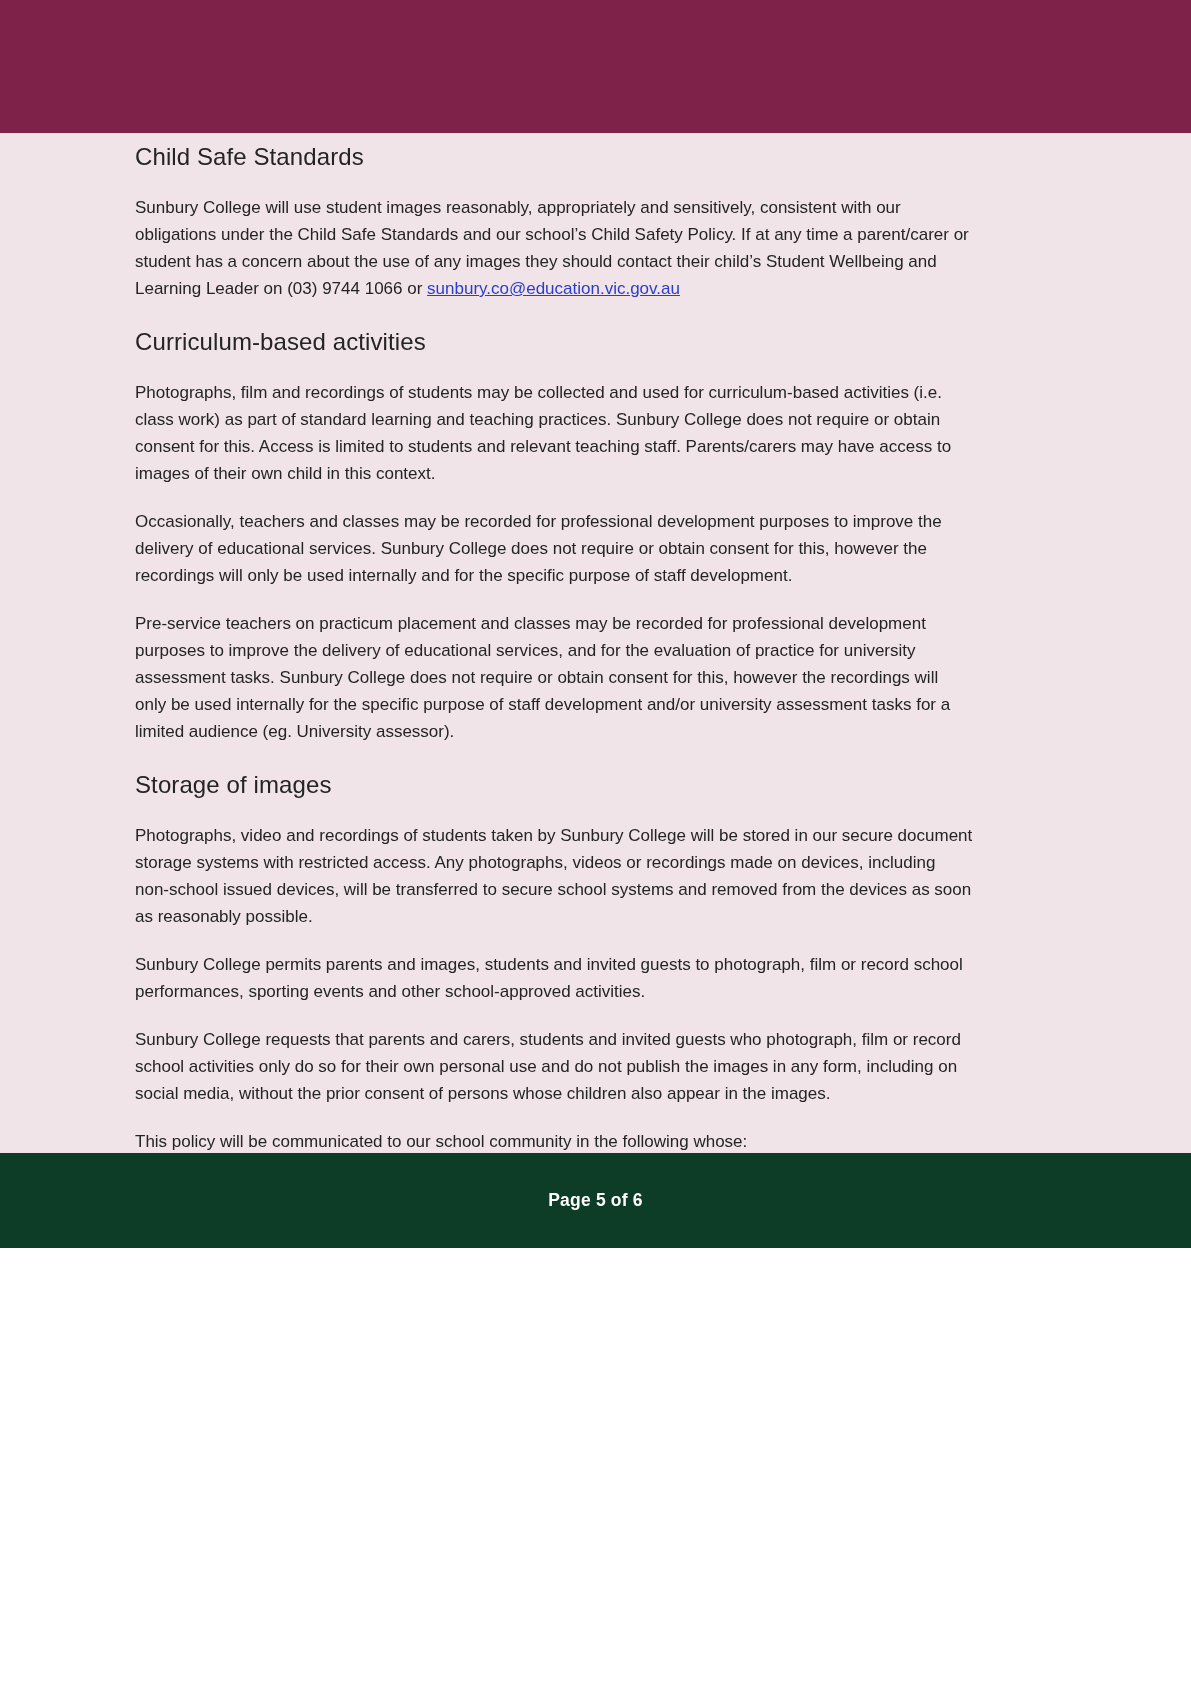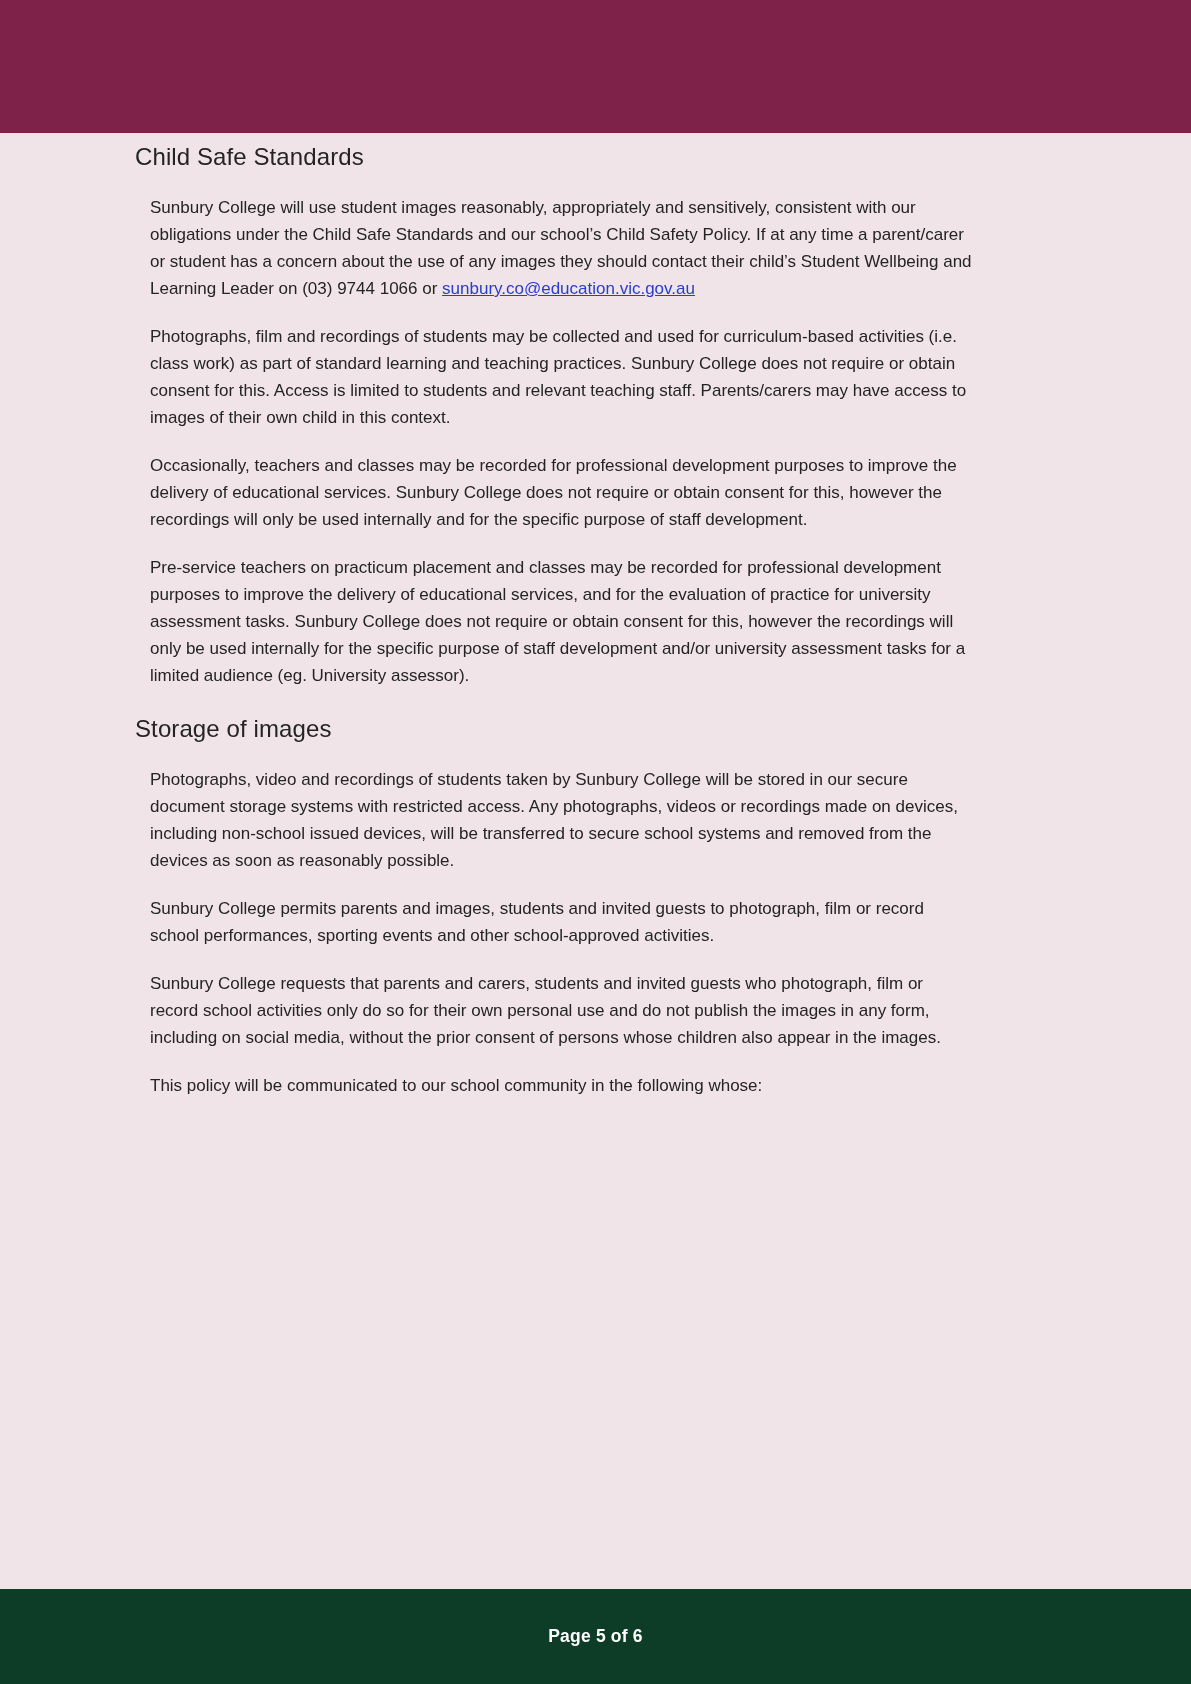--- a/index.html
+++ b/index.html
@@ -10,21 +10,21 @@
     --link: #2b3ccc;
     --footer-text: #ffffff;
   }
   * { box-sizing: border-box; margin: 0; padding: 0; }
   html, body { background: #ffffff; }
   body { font-family: "Liberation Sans", "DejaVu Sans", sans-serif; }
 
   .page {
     position: relative;
     width: 1191px;
-    height: 1684px;
+    height: 1248px;
     background: var(--page-bg);
     overflow: hidden;
   }
 
   .header-bar {
     position: absolute;
     top: 0; left: 0;
     width: 100%;
     height: 133px;
     background: var(--header-bg);
@@ -47,21 +47,21 @@
     letter-spacing: 0.1px;
     margin: 24px 0 21px 0;
   }
   .section:first-child .section-heading { margin-top: 2px; }
 
   .body-text {
     font-size: 17px;
     line-height: 27px;
     font-weight: 400;
     color: var(--text);
-    margin: 0 0 21px 15px;
+    margin: 0 0 21px 0;
   }
 
   .email-link {
     color: var(--link);
     text-decoration: underline;
     cursor: pointer;
   }
 
   .footer-bar {
     position: absolute;
@@ -88,20 +88,21 @@
   <div class="header-bar"></div>
 
   <main class="content">
 
     <section class="section">
       <h2 class="section-heading">Child Safe Standards</h2>
       <p class="body-text"><span>Sunbury College will use student images reasonably, appropriately and sensitively, consistent with our obligations under the Child Safe Standards and our school’s Child Safety Policy. If at any time a parent/carer or student has a concern about the use of any images they should contact their child’s Student Wellbeing and Learning Leader on (03) 9744 1066 or </span><a class="email-link">sunbury.co@education.vic.gov.au</a></p>
     </section>
 
     <section class="section">
+      <h2 class="section-heading">Curriculum-based activities</h2>
       <p class="body-text">Photographs, film and recordings of students may be collected and used for curriculum-based activities (i.e. class work) as part of standard learning and teaching practices. Sunbury College does not require or obtain consent for this. Access is limited to students and relevant teaching staff. Parents/carers may have access to images of their own child in this context.</p>
     </section>
 
     <section class="section">
       <p class="body-text">Occasionally, teachers and classes may be recorded for professional development purposes to improve the delivery of educational services. Sunbury College does not require or obtain consent for this, however the recordings will only be used internally and for the specific purpose of staff development.</p>
       <p class="body-text">Pre-service teachers on practicum placement and classes may be recorded for professional development purposes to improve the delivery of educational services, and for the evaluation of practice for university assessment tasks. Sunbury College does not require or obtain consent for this, however the recordings will only be used internally for the specific purpose of staff development and/or university assessment tasks for a limited audience (eg. University assessor).</p>
     </section>
 
     <section class="section">
       <h2 class="section-heading">Storage of images</h2>

